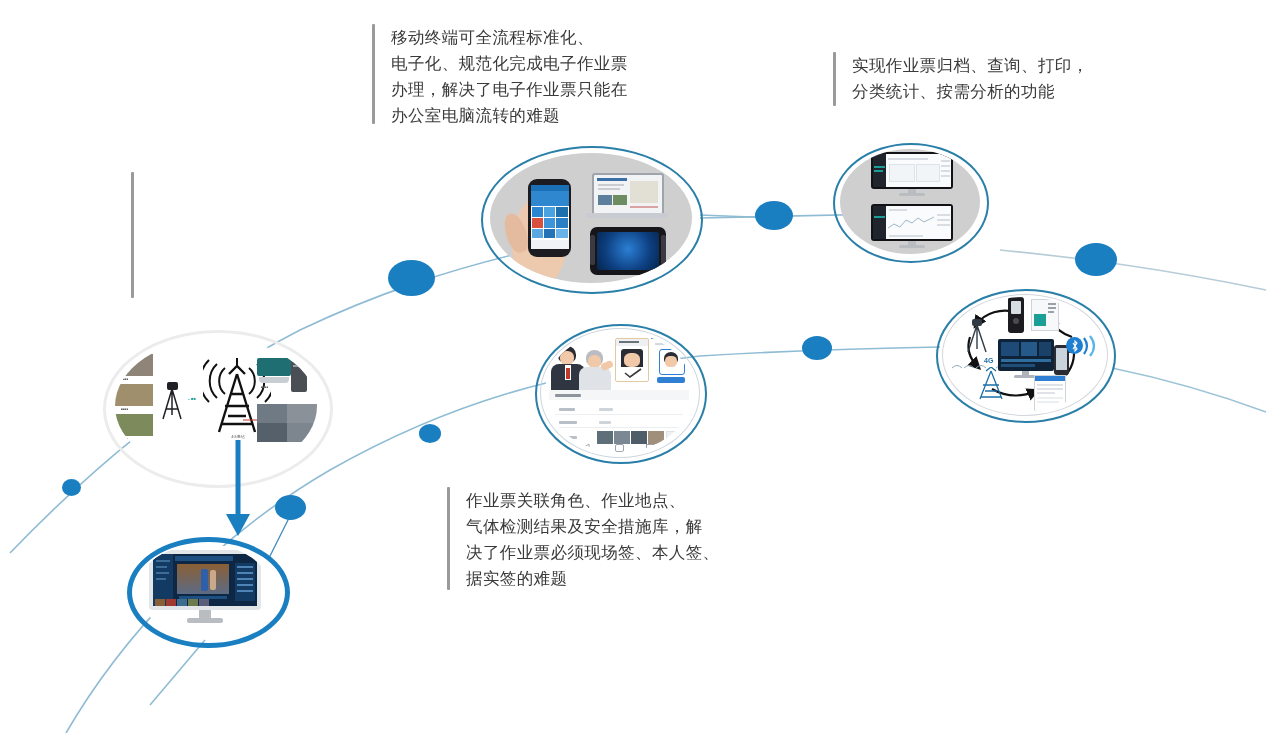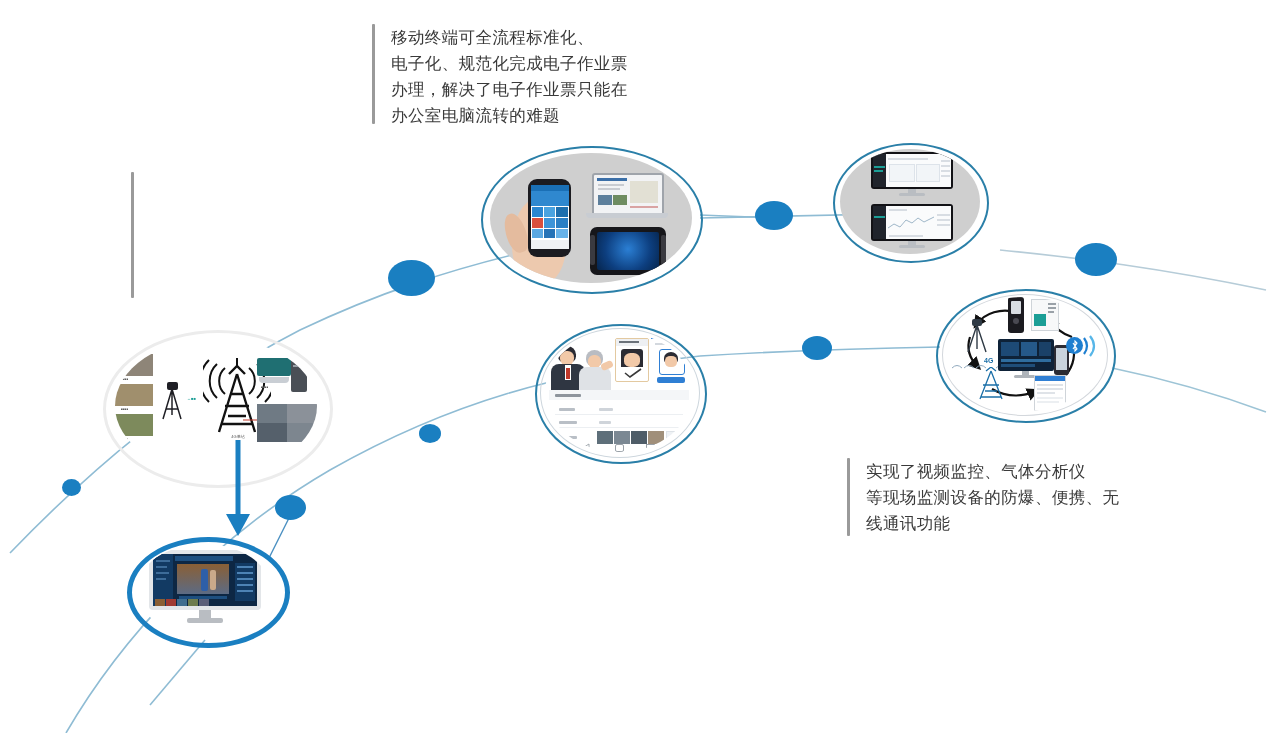--- a/index.html
+++ b/index.html
@@ -100,32 +100,38 @@
   </svg>
 
   <div class="callout" style="left:372px;top:24px;">
     <div class="bar" style="height:100px;"></div>
     <div class="txt">移动终端可全流程标准化、
 电子化、规范化完成电子作业票
 办理，解决了电子作业票只能在
 办公室电脑流转的难题</div>
   </div>
 
+  <div class="callout" style="left:833px;top:52px;">
+    <div class="bar" style="height:54px;"></div>
+    <div class="txt">实现作业票归档、查询、打印，
+分类统计、按需分析的功能</div>
+  </div>
 
   <div class="callout" style="left:131px;top:172px;">
     <div class="bar" style="height:126px;"></div>
   </div>
 
-
-  <div class="callout" style="left:847px;top:458px;">
-    <div class="bar" style="height:78px;"></div>
-    <div class="txt">实现了视频监控、气体分析仪
-等现场监测设备的防爆、便携、无
-线通讯功能</div>
-  </div>
+  <div class="callout" style="left:447px;top:487px;">
+    <div class="bar" style="height:103px;"></div>
+    <div class="txt">作业票关联角色、作业地点、
+气体检测结果及安全措施库，解
+决了作业票必须现场签、本人签、
+据实签的难题</div>
+  </div>
+
 
   <div style="position:absolute;left:481px;top:146px;width:222px;height:148px;">
     <div class="ring" style="left:0;top:0;width:218px;height:144px;border:2px solid #2a7fa8;"></div>
     <div class="node media-grey" style="left:9px;top:7px;width:202px;height:130px;">
 
       <div class="hand" style="left:22px;top:46px;width:54px;height:84px;background:#edc9ae;"></div>
       <div class="hand" style="left:16px;top:60px;width:20px;height:40px;background:#e4bb9e;transform:rotate(-18deg);"></div>
 
       <div class="phone-body" style="left:38px;top:26px;width:43px;height:78px;">
         <div class="phone-screen" style="left:2.5px;top:6px;width:38px;height:64px;background:#ffffff;">

